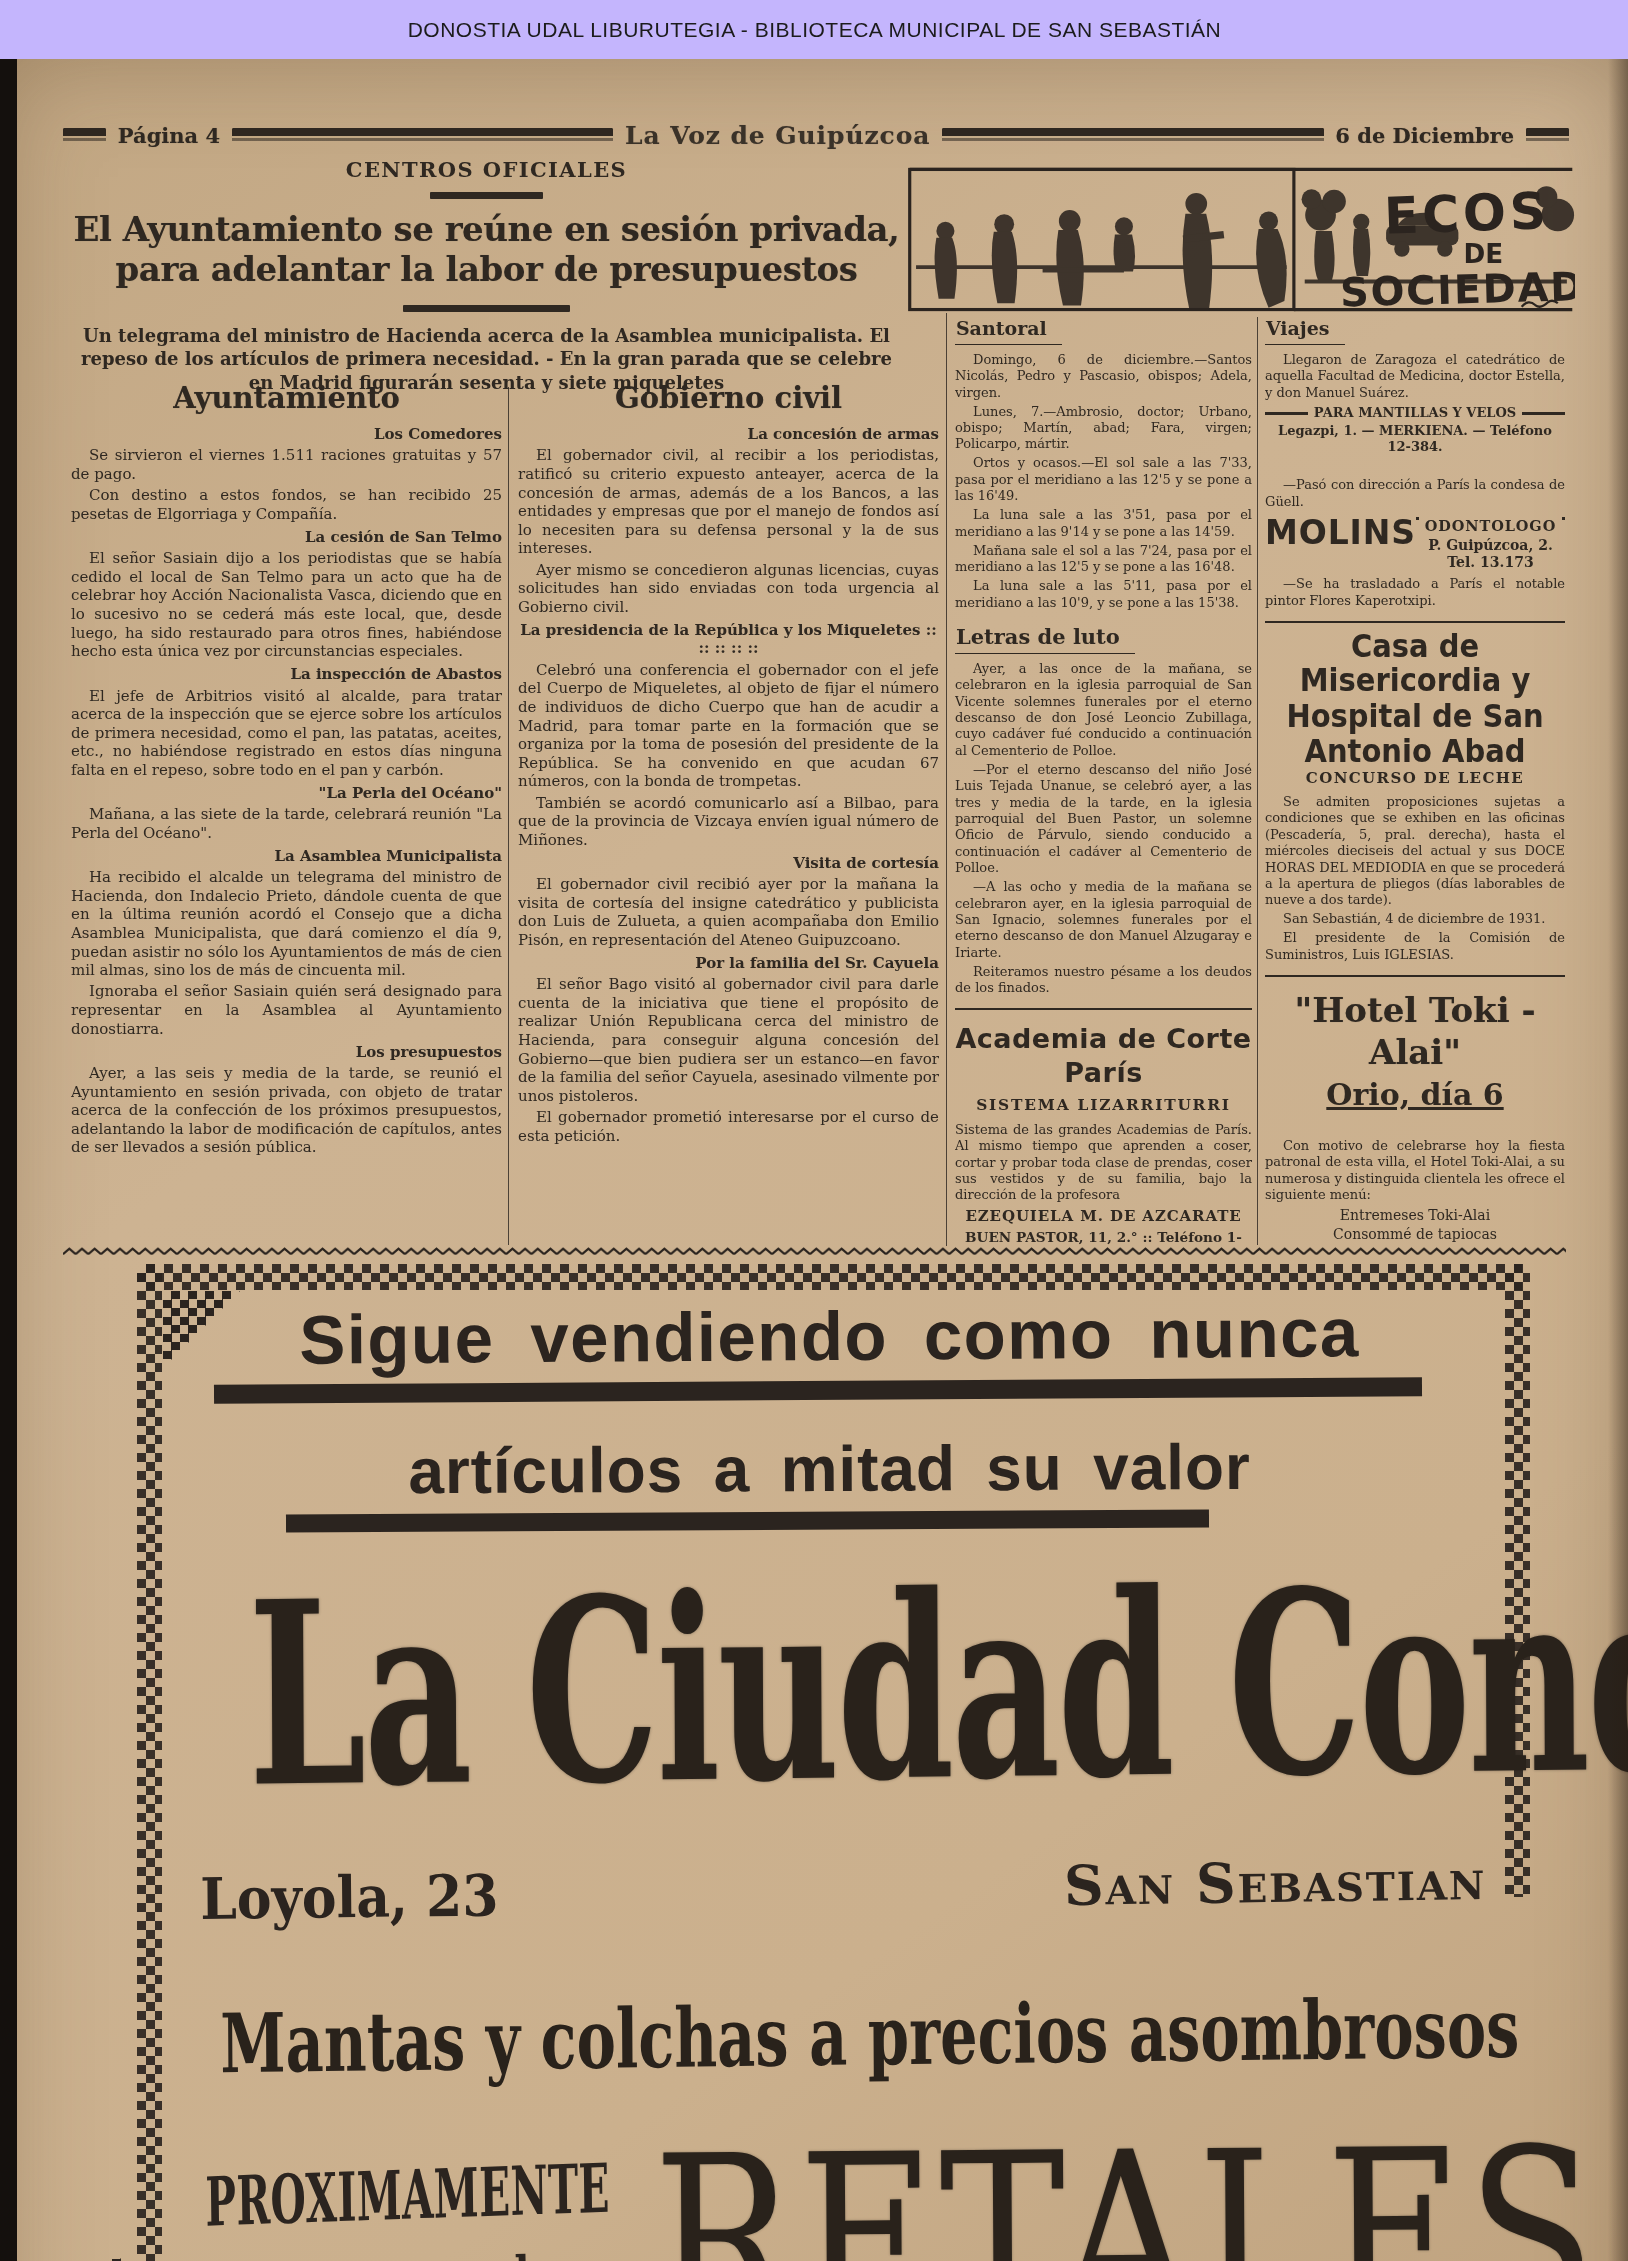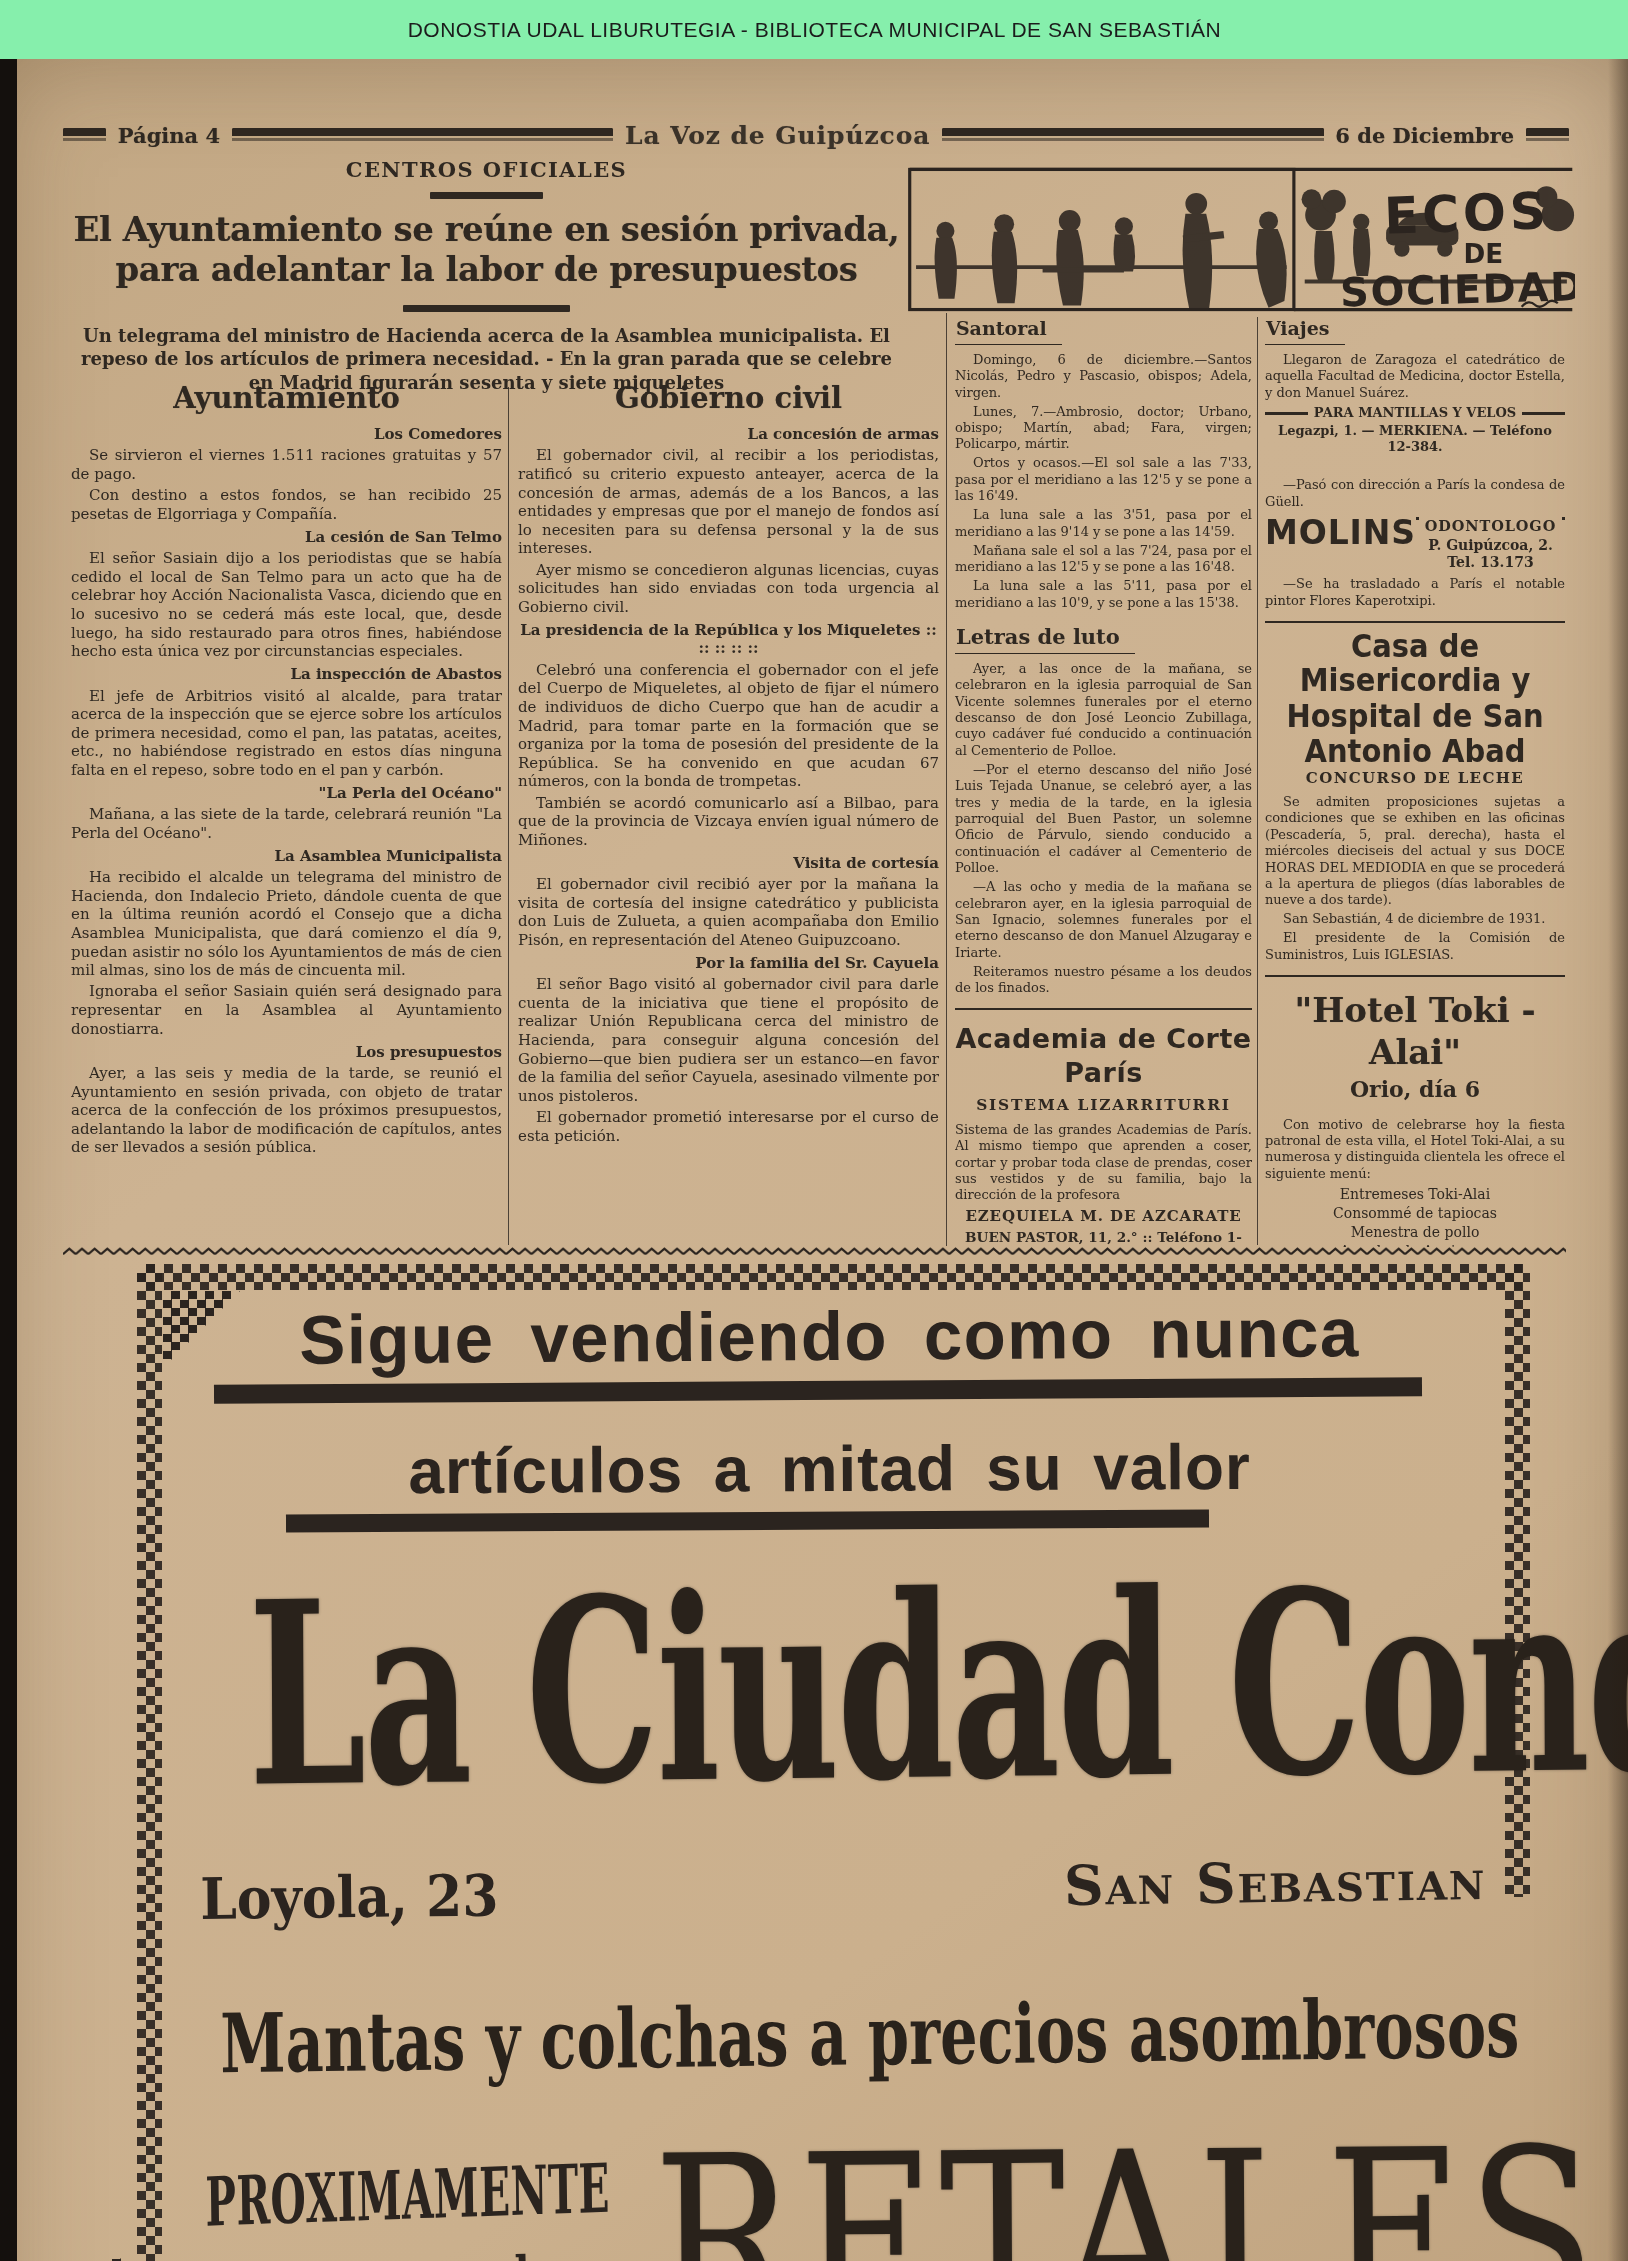--- a/index.html
+++ b/index.html
@@ -1,19 +1,19 @@
 <!DOCTYPE html>
 <html style="font-size:7.2px"><head>
 <meta charset="utf-8">
 <style>
   html,body{margin:0;padding:0;background:#777;}
   #stage{position:relative;width:1629px;height:2502px;background:#ffffff;overflow:hidden;
          font-family:"DejaVu Serif","Liberation Serif",serif;color:#2f2821;}
   
-  #scan-header{position:absolute;left:0;top:0;width:100%;height:59px;background:#86efac;
+  #scan-header{position:absolute;left:0;top:0;width:100%;height:59px;background:#c4b5fd;
     display:flex;align-items:center;justify-content:center;
     font-family:"Liberation Sans",sans-serif;font-size:21px;color:#1c1c1c;letter-spacing:0.5px;}
   
   #paper{position:absolute;left:0;top:59px;width:100%;height:2443px;
     background:linear-gradient(145deg,#c2a783 0%,#cdb392 35%,#cbb08d 70%,#bda07c 100%);
     box-shadow:inset 0 0 99px rgba(90,65,40,.35);}
   #edge-left{position:absolute;left:0;top:59px;width:17px;height:2443px;background:#14100d;}
   #edge-right{position:absolute;right:0;top:59px;width:21px;height:2443px;
     background:linear-gradient(90deg,transparent,rgba(40,28,18,.45));}
   
@@ -70,21 +70,21 @@
     letter-spacing:0.9px;line-height:.95;}
   #molins-right{flex:1;}
   #molins-tagline{display:flex;align-items:flex-start;gap:6.3px;font-weight:bold;font-size:14.5px;letter-spacing:0.9px;}
   #molins-addr{font-weight:bold;font-size:14px;text-align:center;margin-top:0.9px;}
   
   #miser-title{font-family:"DejaVu Sans","Liberation Sans",sans-serif;font-weight:bold;
     font-size:29px;line-height:1.12;text-align:center;margin:7.2px 0 4.5px 0;transform:scaleY(1.08);}
   #miser-sub{font-weight:bold;text-align:center;font-size:15px;letter-spacing:1.4px;margin-bottom:6.3px;}
   #hotel-title{font-size:34px;font-weight:bold;text-align:center;margin:8.1px 0 1.8px 0;
     text-shadow:0 0 0.9px rgba(47,40,33,.4);}
-  #hotel-sub{font-size:22px;font-weight:bold;text-align:center;margin-bottom:13px;}
+  #hotel-sub{font-size:30px;font-weight:bold;text-align:center;margin-bottom:24px;text-decoration:underline;}
   .menu-line{text-align:center;font-size:14px;line-height:1.35;}
   
   #zigzag{position:absolute;left:63px;top:1246px;width:1503px;height:11px;}
   
   #bigad{position:absolute;left:137px;top:1264px;width:1385px;height:1122px;}
   .checker{position:absolute;background-image:repeating-conic-gradient(#2b241f 0% 25%,transparent 0% 50%);
     background-size:18px 18px;opacity:.92;}
   #chk-top{left:0;top:0;width:100%;height:26px;}
   #chk-left{left:0;top:0;width:25px;height:1112px;}
   #chk-right{right:-8.1px;top:0;width:25px;height:633px;}

